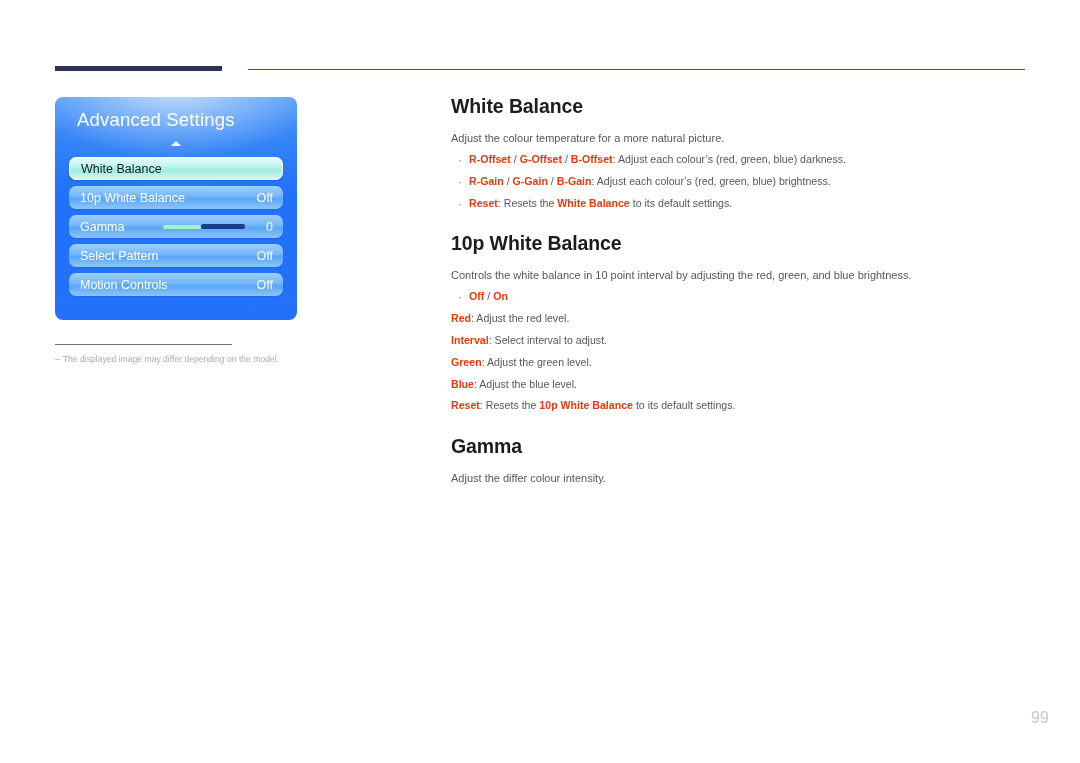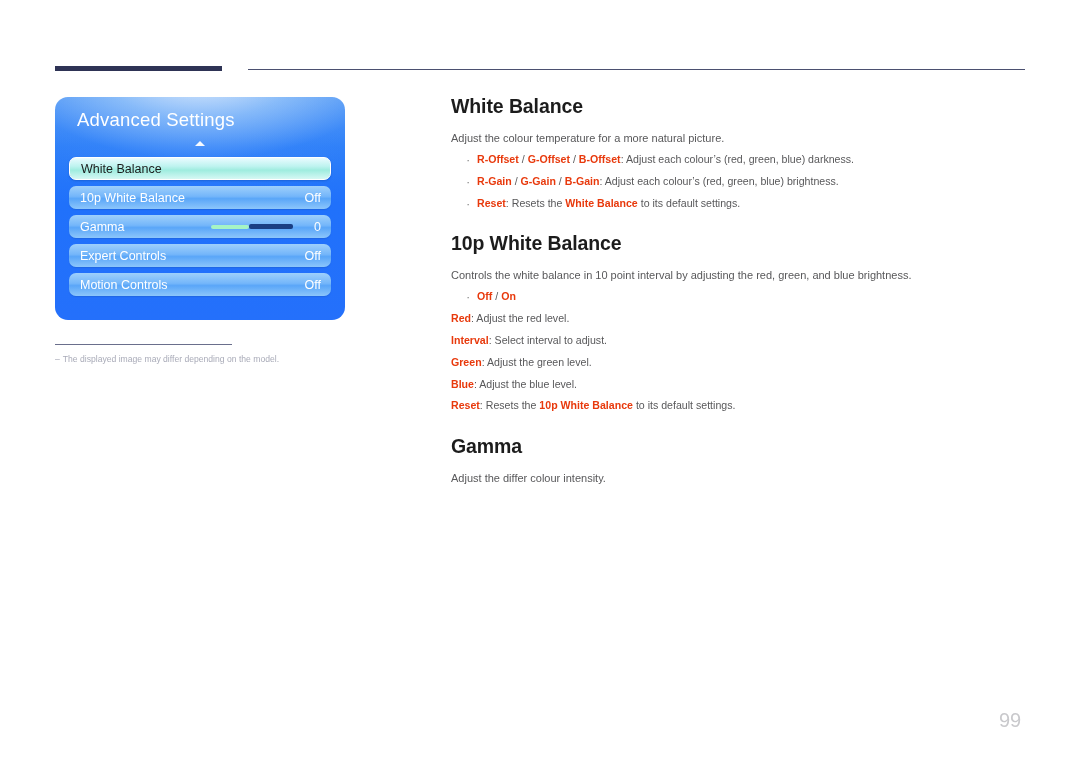--- a/index.html
+++ b/index.html
@@ -41,23 +41,23 @@
 
   
   .left-col {
     position: absolute;
     left: 55px;
     top: 97px;
     width: 345px;
   }
 
   .osd-panel {
-    width: 290px;
+    width: 242px;
     height: 223px;
-    border-radius: 13px;
+    border-radius: 8px;
     background:
       radial-gradient(ellipse 150% 90% at 50% -10%,
         rgba(255,255,255,0.85) 0%,
         rgba(188,222,252,0.55) 22%,
         rgba(104,170,252,0.15) 42%,
         rgba(40,110,250,0.0) 62%),
       linear-gradient(180deg, #4d94f5 0%, #2a7cf8 22%, #2071fb 48%, #2470fb 100%);
     position: relative;
     box-sizing: border-box;
     overflow: hidden;
@@ -186,21 +186,21 @@
 
   p.body {
     font-size: 11px;
     color: #58585a;
     margin: 0 0 8px 0;
     line-height: 1.28;
   }
 
   ul.bullets {
     list-style: none;
-    margin: 8px;
+    margin: 0;
     padding: 0;
   }
   ul.bullets li {
     position: relative;
     padding-left: 18px;
     font-size: 10.6px;
     color: #58585a;
     margin-bottom: 8px;
     line-height: 1.3;
   }
@@ -236,23 +236,23 @@
 
   b.kw {
     color: #e8390c;
     font-weight: bold;
   }
   .notes b.kw { color: #e8390c; }
 
   
   .page-number {
     position: absolute;
-    left: 999px;
+    left: 1031px;
     top: 709px;
-    font-size: 20px;
+    font-size: 16px;
     color: #c9c9cc;
   }
 </style>
 </head>
 <body>
 
 <div class="header-rules">
   <div class="rule-thick"></div>
   <div class="rule-thin"></div>
 </div>
@@ -274,21 +274,21 @@
         </div>
         <div class="osd-row">
           <span class="osd-row-label">Gamma</span>
           <span class="osd-slider">
             <span class="track-filled"></span>
             <span class="track-rest"></span>
           </span>
           <span class="osd-row-value" style="margin-left: 0px; min-width: 12px; text-align: right;">0</span>
         </div>
         <div class="osd-row">
-          <span class="osd-row-label">Expert Controls</span>
+          <span class="osd-row-label">Select Pattern</span>
           <span class="osd-row-value">Off</span>
         </div>
         <div class="osd-row">
           <span class="osd-row-label">Motion Controls</span>
           <span class="osd-row-value">Off</span>
         </div>
       </div>
   </div>
 
   <div class="fig-note-rule"></div>

